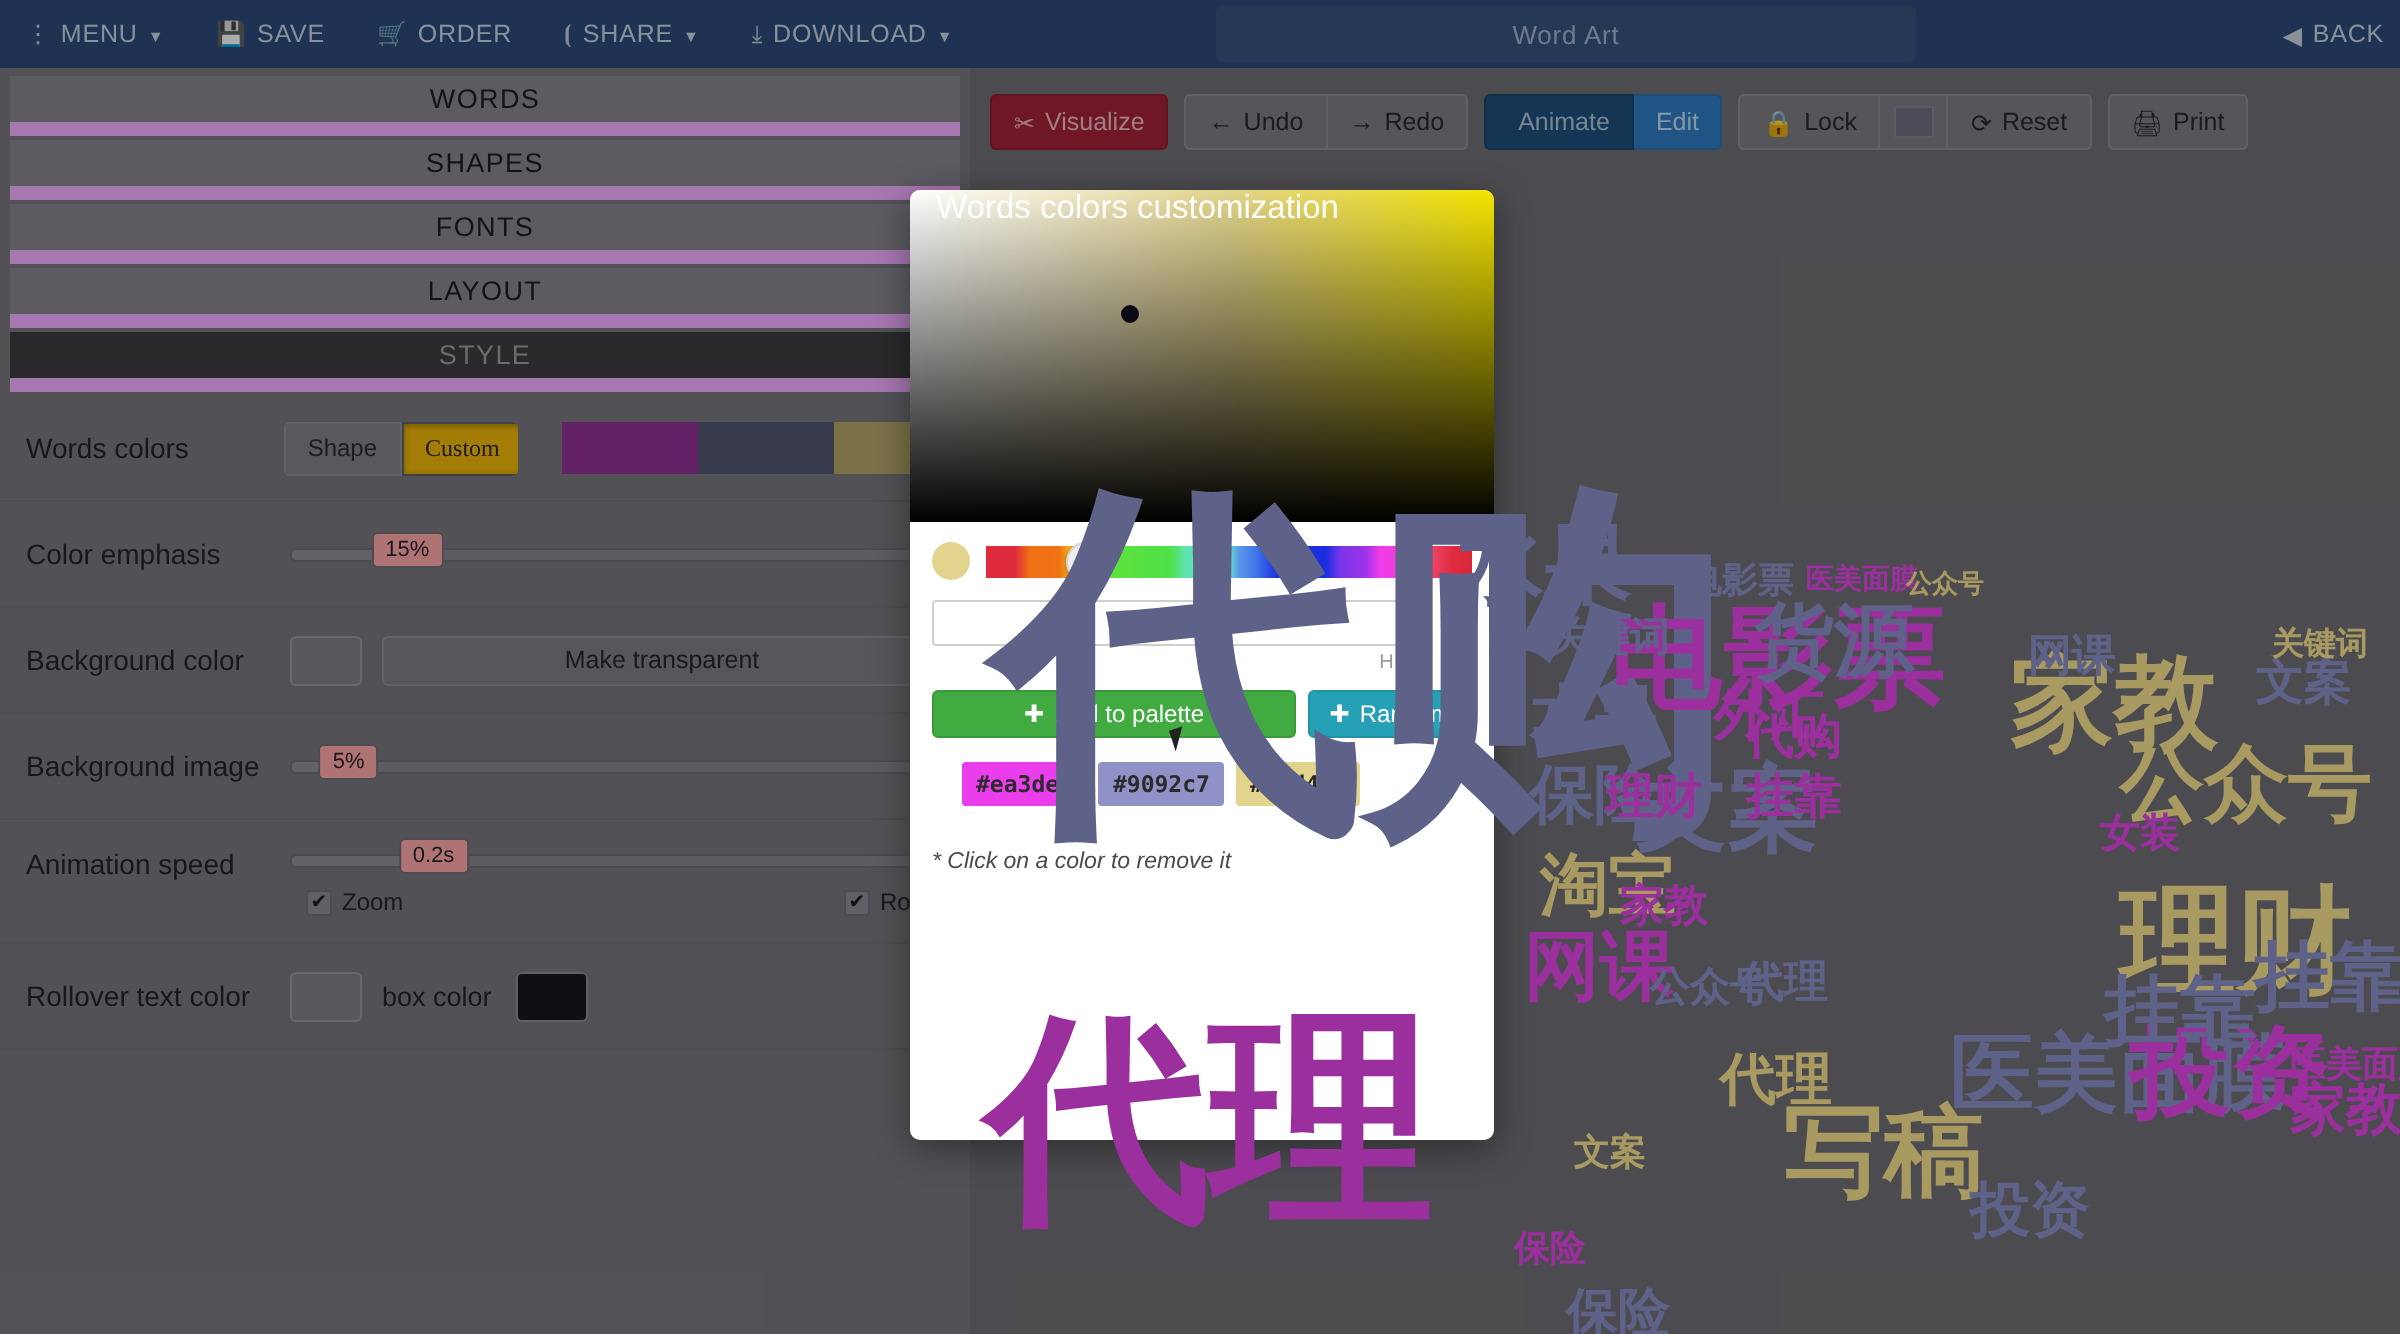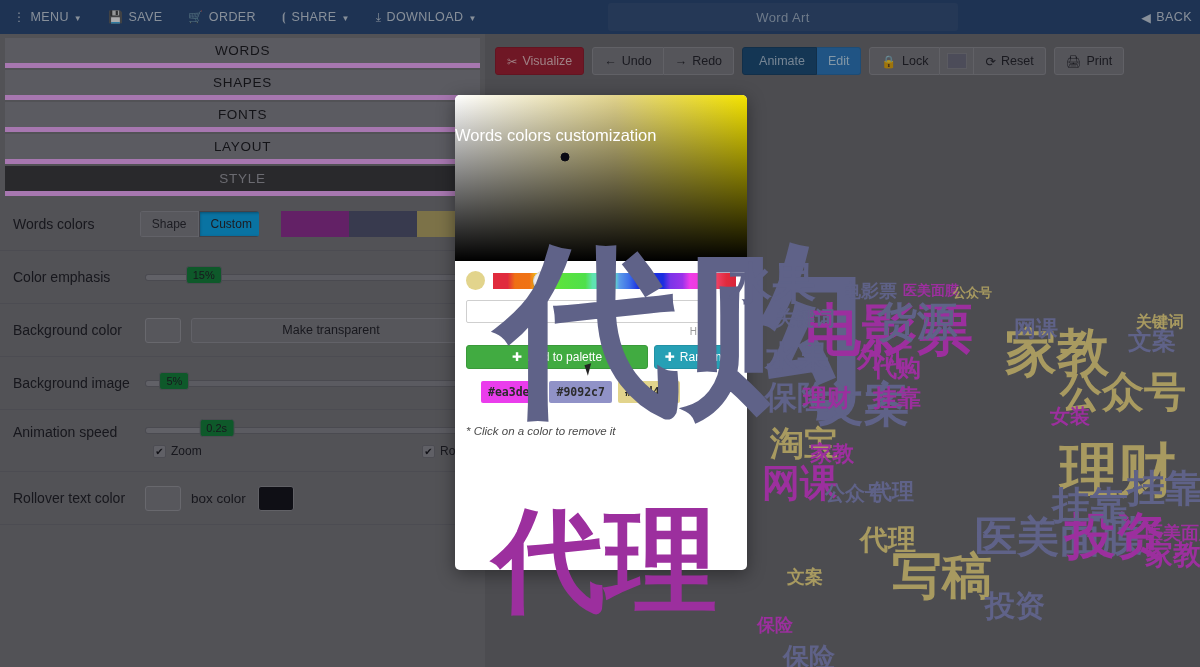--- a/index.html
+++ b/index.html
@@ -41,58 +41,58 @@
   #leftpanel {
     position: absolute; left: 0; top: 34px; width: 485px; height: 633px;
     background: #76767c;
   }
   .acc-tab {
     height: 30px; margin: 0 5px 2px 5px;
     background: #83838c;
     display: flex; align-items: center; justify-content: center;
     color: #1c1c22; font-size: 13.5px; letter-spacing: .7px;
     cursor: pointer;
-    border-bottom: 5px solid #f0abfc;
+    border-bottom: 7px solid #f0abfc;
   }
   .acc-tab.first { margin-top: 4px; }
   .acc-tab.active { background: #3b3b40; color: #9a9aa2; }
 
   .ctl-row {
     display: flex; align-items: center;
     height: 53px; padding: 0 0 0 13px;
     border-bottom: 1px solid #6e6e76;
   }
   .ctl-label { width: 132px; font-size: 14px; color: #22222a; }
 
   .seg {
     display: flex; border-radius: 3px; overflow: hidden;
     margin-right: 22px;
   }
   .seg-btn {
     padding: 5px 11px; font-size: 12px; color: #2a2a32;
     background: #7e7e86; border: 1px solid #8d8d95;
     cursor: pointer;
   }
-  .seg-btn.sel { background: #0ea5e9; border-color: #5e5e68; box-shadow: inset 0 1px 3px rgba(0,0,0,.3); }
+  .seg-btn.sel { background: #eab308; border-color: #5e5e68; box-shadow: inset 0 1px 3px rgba(0,0,0,.3); font-family: Liberation Serif, serif; }
 
   .swatch-strip { display: flex; height: 26px; }
   .swatch-strip div { width: 68px; height: 26px; }
 
   .slider-wrap { position: relative; flex: 1; margin-right: 14px; height: 20px; }
   .slider-track {
     position: absolute; left: 0; right: 0; top: 7px; height: 7px;
     background: #83838b; border: 1px solid #6a6a73; border-radius: 3px;
   }
   .slider-fill {
     position: absolute; left: 0; top: 7px; height: 7px;
     background: #8c8c94; border: 1px solid #6a6a73; border-radius: 3px;
   }
   .slider-bub {
     position: absolute; top: -1px; transform: translateX(-50%);
-    background: #15803d; border: 1px solid #6c6c75; border-radius: 3px;
+    background: #fca5a5; border: 1px solid #6c6c75; border-radius: 3px;
     font-size: 11px; color: #23232b; padding: 2px 6px;
     white-space: nowrap;
   }
 
   .color-box {
     width: 36px; height: 25px; background: #7d7d85;
     border: 1px solid #95959d; border-radius: 3px; margin-right: 10px;
     cursor: pointer;
   }
   .color-box.dark { background: #16161f; border-color: #8b8b93; }
@@ -154,21 +154,21 @@
     background: rgba(0,0,0,0.30);
   }
   #modal {
     position: absolute; left: 455px; top: 95px; width: 292px; height: 475px;
     background: #fff; border-radius: 5px;
     box-shadow: 0 4px 18px rgba(0,0,0,.4);
     overflow: hidden; display: flex; flex-direction: column;
   }
   #modal-head {
     height: 50px; background: #fff;
-    display: flex; align-items: flex-end; 
+    display: flex; align-items: flex-start; padding-left: 13px;
     font-size: 16.5px; color: #fff;
     background: rgba(255,255,255,0);
   }
   .modal-title { font-size: 16.5px; color: #ffffff; }
   #sv-area {
     position: relative; height: 166px; width: 292px;
     background:
       linear-gradient(to top, #000 0%, rgba(0,0,0,0) 100%),
       linear-gradient(to right, #fff 0%, #e2d48c 55%, #f5e400 100%);
   }

